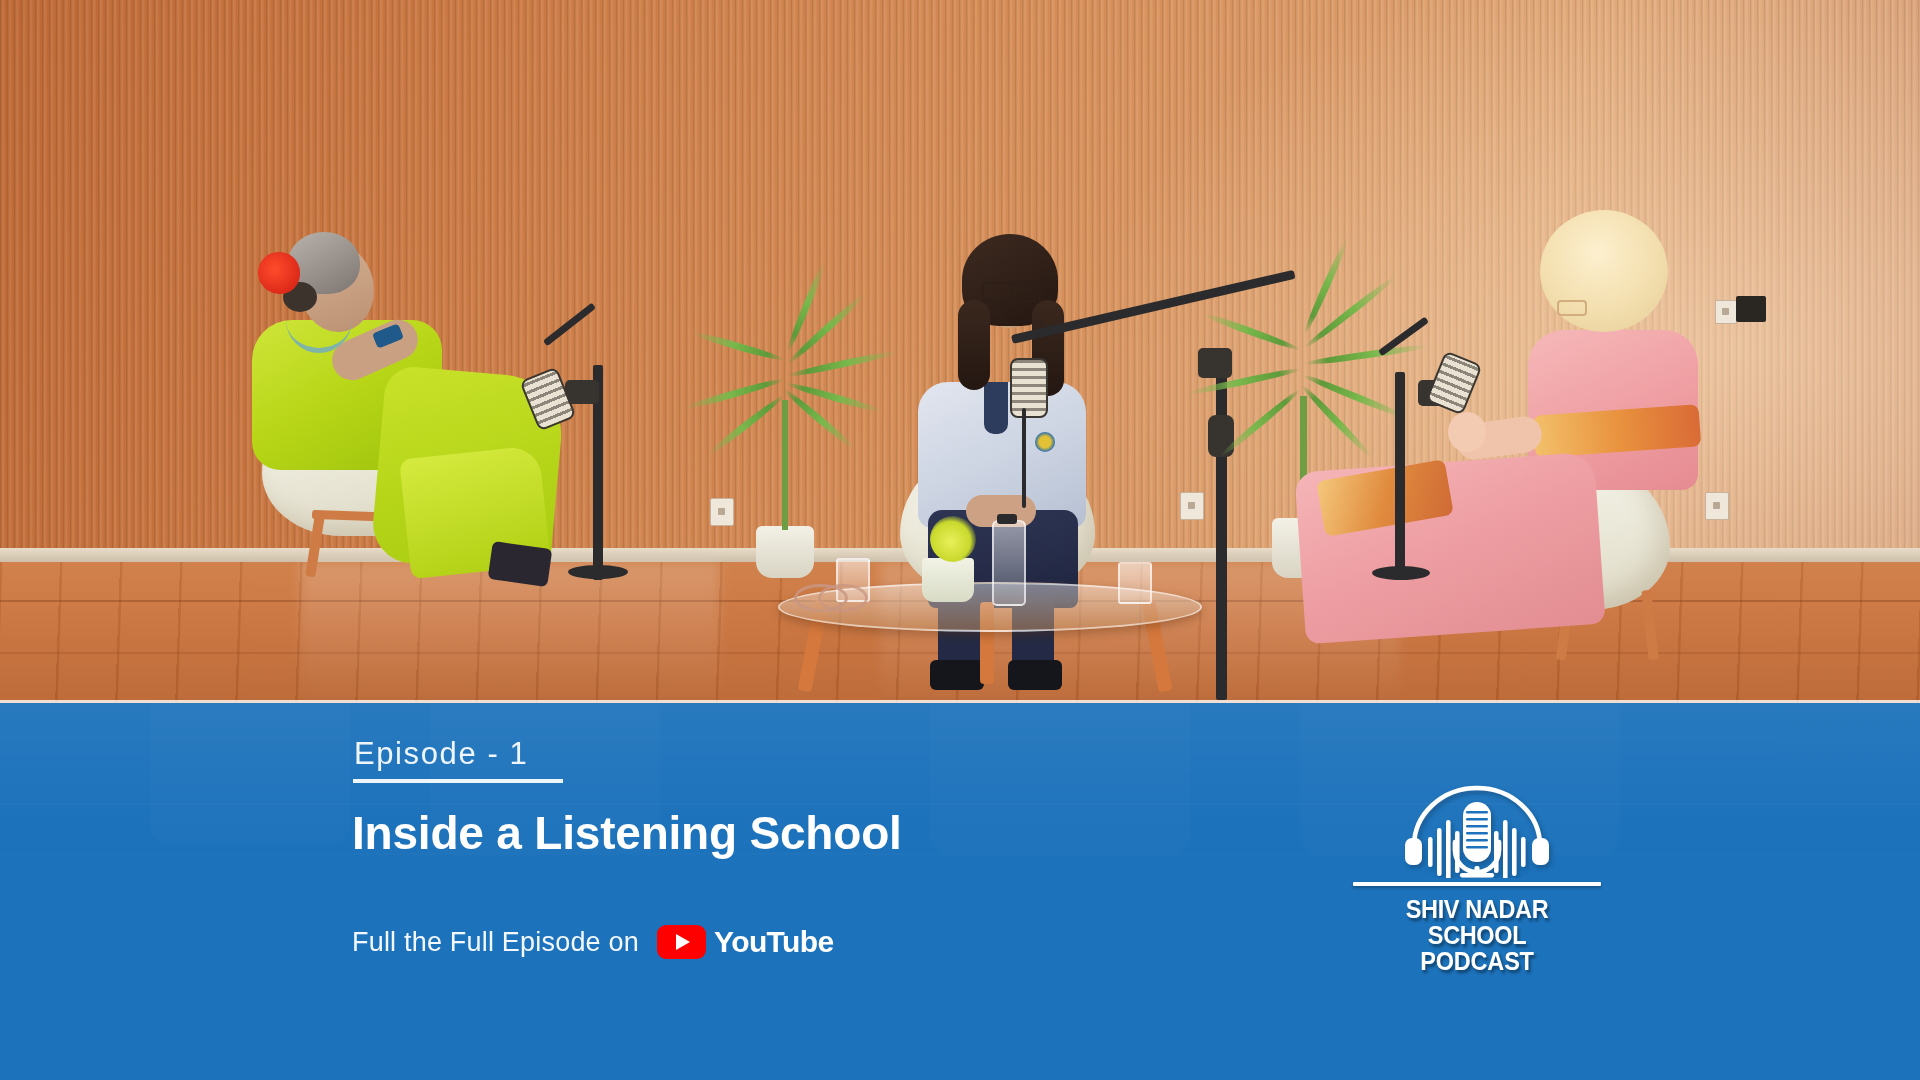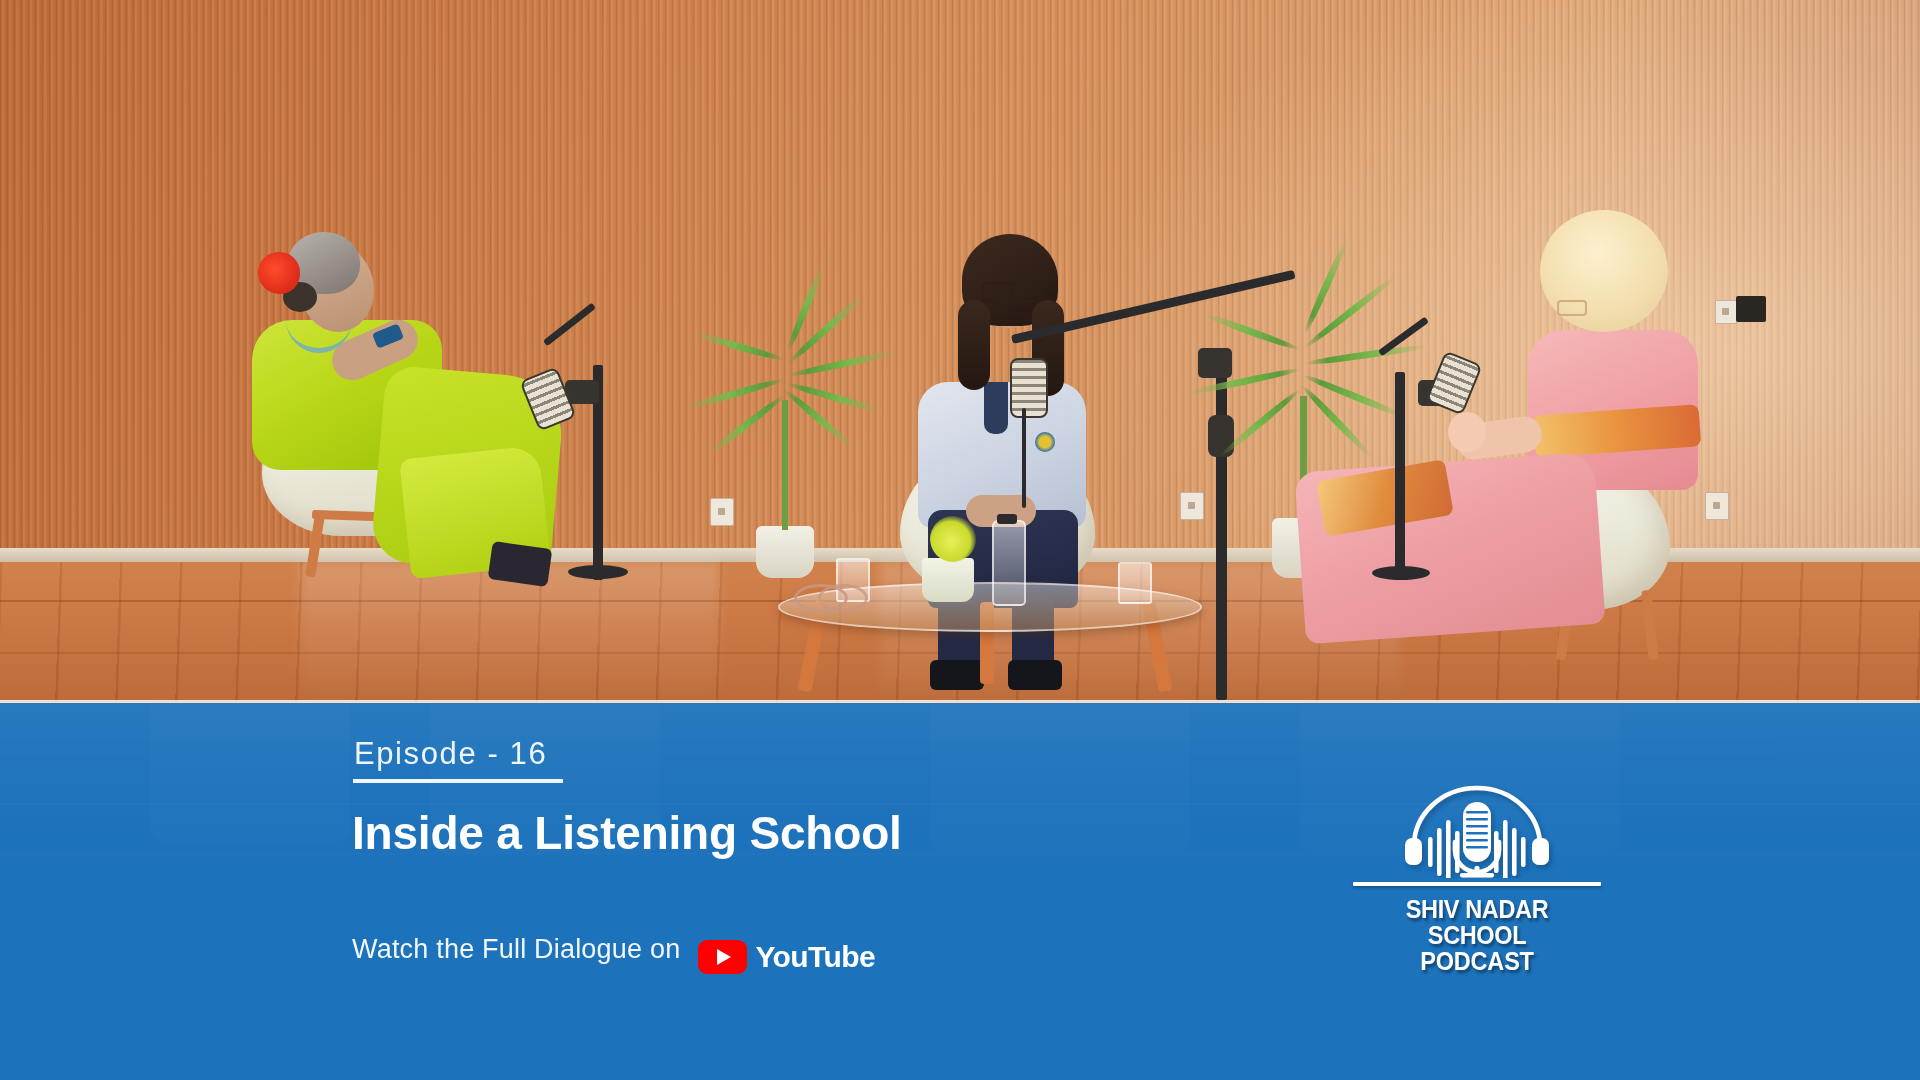--- a/index.html
+++ b/index.html
@@ -226,21 +226,21 @@
     gap: 18px;
     z-index: 8;
   }
   .watch-text {
     font-size: 27px;
     font-weight: 400;
     color: #f2f8fd;
     letter-spacing: .2px;
     white-space: nowrap;
   }
-  .yt-logo { display: flex; align-items: flex-end; gap: 8px; margin-top: 15px; }
+  .yt-logo { display: flex; align-items: flex-end; gap: 8px; }
   .yt-badge {
     width: 49px; height: 34px;
     background: #ff0000;
     border-radius: 9px;
     display: flex; align-items: center; justify-content: center;
   }
   .yt-tri {
     width: 0; height: 0;
     border-left: 14px solid #ffffff;
     border-top: 8px solid transparent;
@@ -457,28 +457,28 @@
     <div class="ghost">
       <div class="ghost-shape" style="left:150px;top:-20px;width:200px;height:160px;"></div>
       <div class="ghost-shape" style="left:430px;top:-40px;width:230px;height:190px;"></div>
       <div class="ghost-shape" style="left:930px;top:-50px;width:260px;height:200px;"></div>
       <div class="ghost-shape" style="left:1300px;top:-30px;width:320px;height:180px;"></div>
       <div class="ghost-line" style="left:0;top:100px;width:1920px;"></div>
       <div class="ghost-line" style="left:0;top:150px;width:1920px;opacity:.6;"></div>
     </div>
   </div>
 
-  <div class="ep-label">Episode - 16</div>
+  <div class="ep-label">Episode - 1</div>
   <div class="ep-rule"></div>
 
   <div class="ep-title">Inside a Listening School</div>
 
 
   <div class="watch-row">
-    <span class="watch-text">Watch the Full Dialogue on</span>
+    <span class="watch-text">Full the Full Episode on</span>
     <span class="yt-logo">
       <span class="yt-badge">
         <span class="yt-tri"></span>
       </span>
       <span class="yt-word">YouTube</span>
     </span>
   </div>
 
   <div class="podcast-logo">
     <div class="logo-art">

